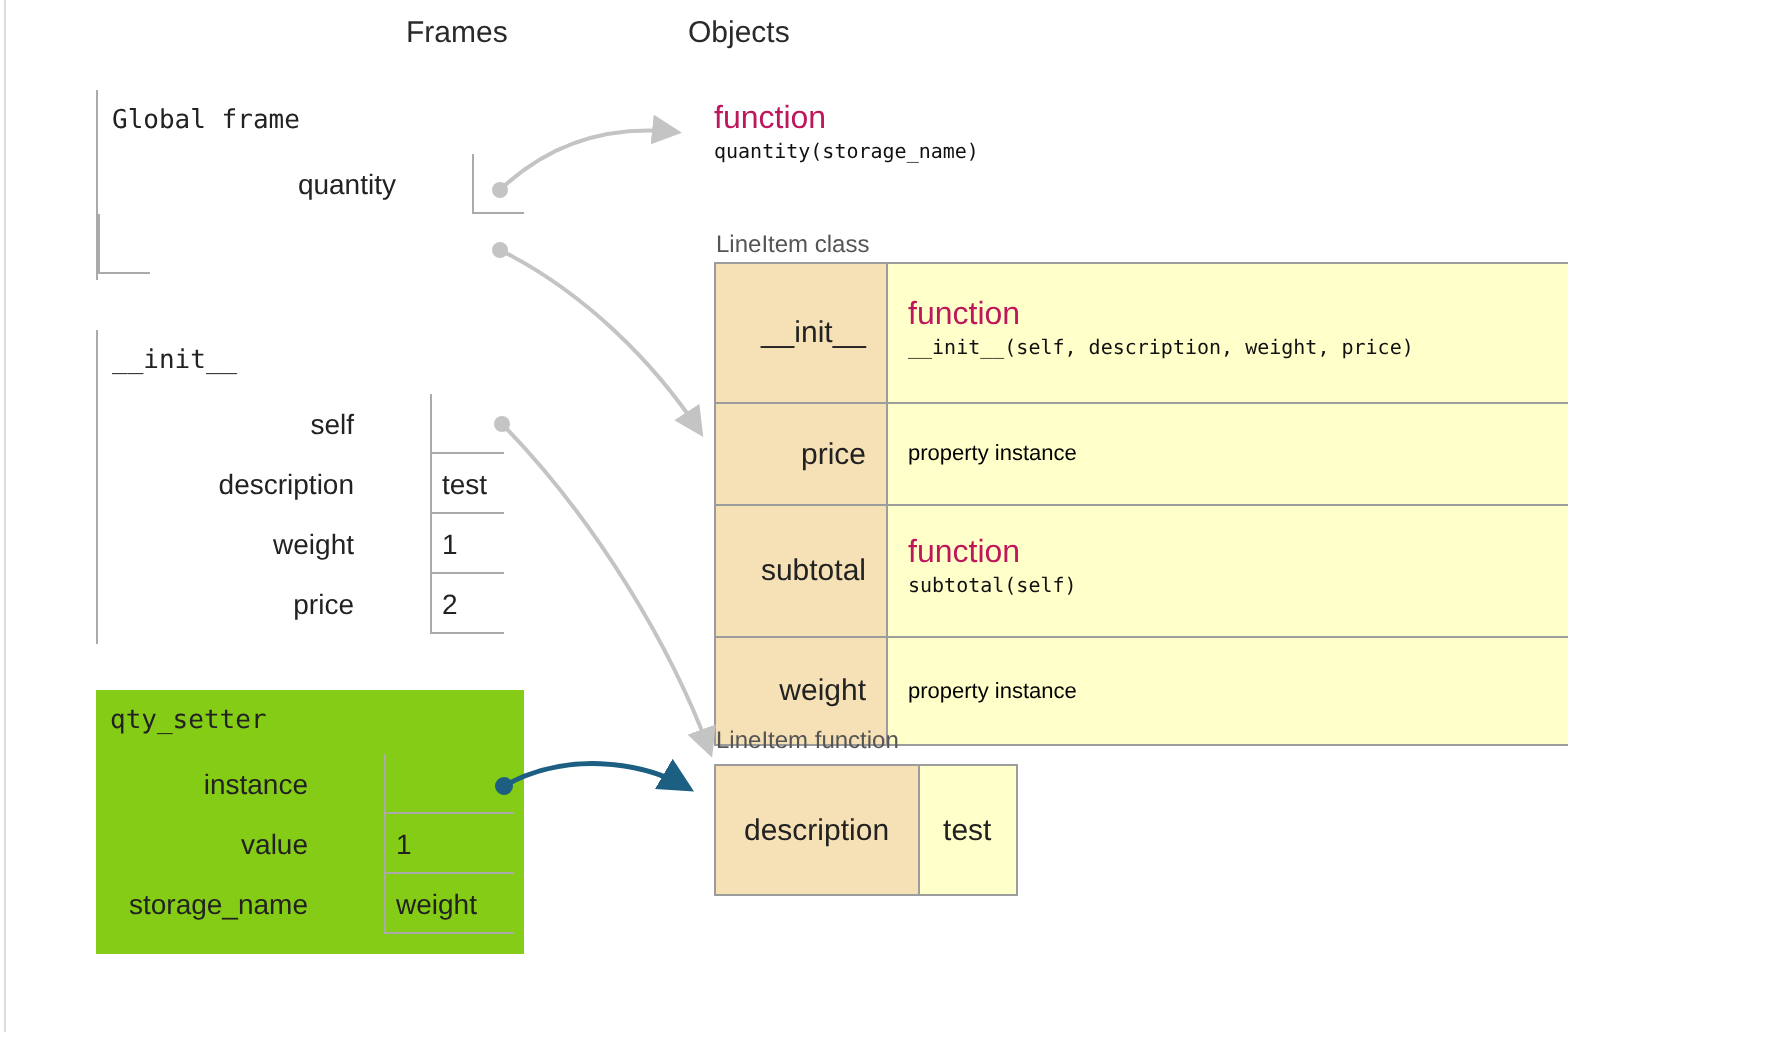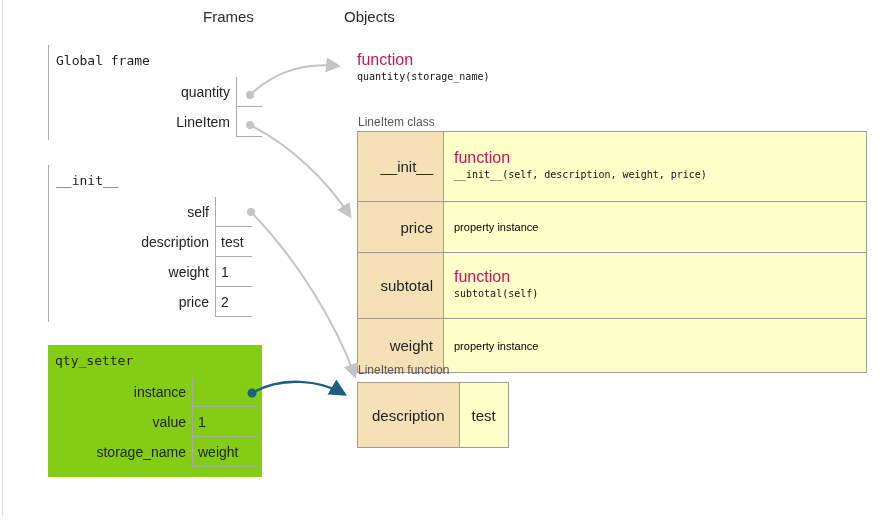--- a/index.html
+++ b/index.html
@@ -1,30 +1,30 @@
 <!DOCTYPE html>
 <html><head>
 <meta charset="utf-8">
 <style>
   html,body{margin:0;padding:0;background:#fff;}
-  .viz{position:relative;width:886px;height:520px;background:#ffffff;overflow:hidden;
+  .viz{position:relative;width:784px;height:520px;background:#ffffff;overflow:hidden;
        font-family:"Liberation Sans",sans-serif;color:#222;}
   .left-edge{position:absolute;left:2px;top:0;width:1px;height:516px;background:#dcdcdc;}
 
   .col-heading{position:absolute;top:8px;font-size:15px;color:#2a2a2a;}
   .frames-heading{left:203px;}
   .objects-heading{left:344px;}
 
   
   .frame{position:absolute;left:48px;width:214px;box-sizing:border-box;padding-top:8px;}
   .frame-plain{border-left:1px solid #aaaaaa;}
   .frame-qty{background:#84cc16;}
   .frame-title{font-family:"DejaVu Sans Mono","Liberation Mono",monospace;
                font-size:13px;color:#222;padding-left:7px;margin-bottom:9px;white-space:pre;}
-  .vrow{display:flex;align-items:stretch;height:30px;}
+  .vrow{display:flex;align-items:stretch;height:30px;gap:32px;}
   .vname{flex:1;text-align:right;padding-right:6px;font-size:14px;color:#222;
          display:flex;align-items:center;justify-content:flex-end;}
   .vcell{box-sizing:border-box;border-left:1px solid #aaaaaa;border-bottom:1px solid #aaaaaa;
          display:flex;align-items:center;padding-left:5px;font-size:14px;color:#222;}
   .vrow:first-of-type .vcell{border-top:1px solid #aaaaaa;}
   .frame-global .vcell{width:26px;margin-right:0;}
   .frame-init .vcell{width:37px;margin-right:10px;}
   .frame-qty .vcell{width:65px;margin-right:5px;}
 
   
@@ -55,21 +55,20 @@
   <div class="col-heading frames-heading">Frames</div>
   <div class="col-heading objects-heading">Objects</div>
 
   <div class="frame frame-plain frame-global" style="top:45px;height:95px;">
     <div class="frame-title">Global frame</div>
     <div class="vrow">
       <span class="vname">quantity</span>
       <span class="vcell"></span>
     </div>
     <div class="vrow">
-      <span class="vname">LineItem</span>
       <span class="vcell"></span>
     </div>
   </div>
 
   <div class="frame frame-plain frame-init" style="top:165px;height:157px;">
     <div class="frame-title">__init__</div>
     <div class="vrow">
       <span class="vname">self</span>
       <span class="vcell"></span>
     </div>

